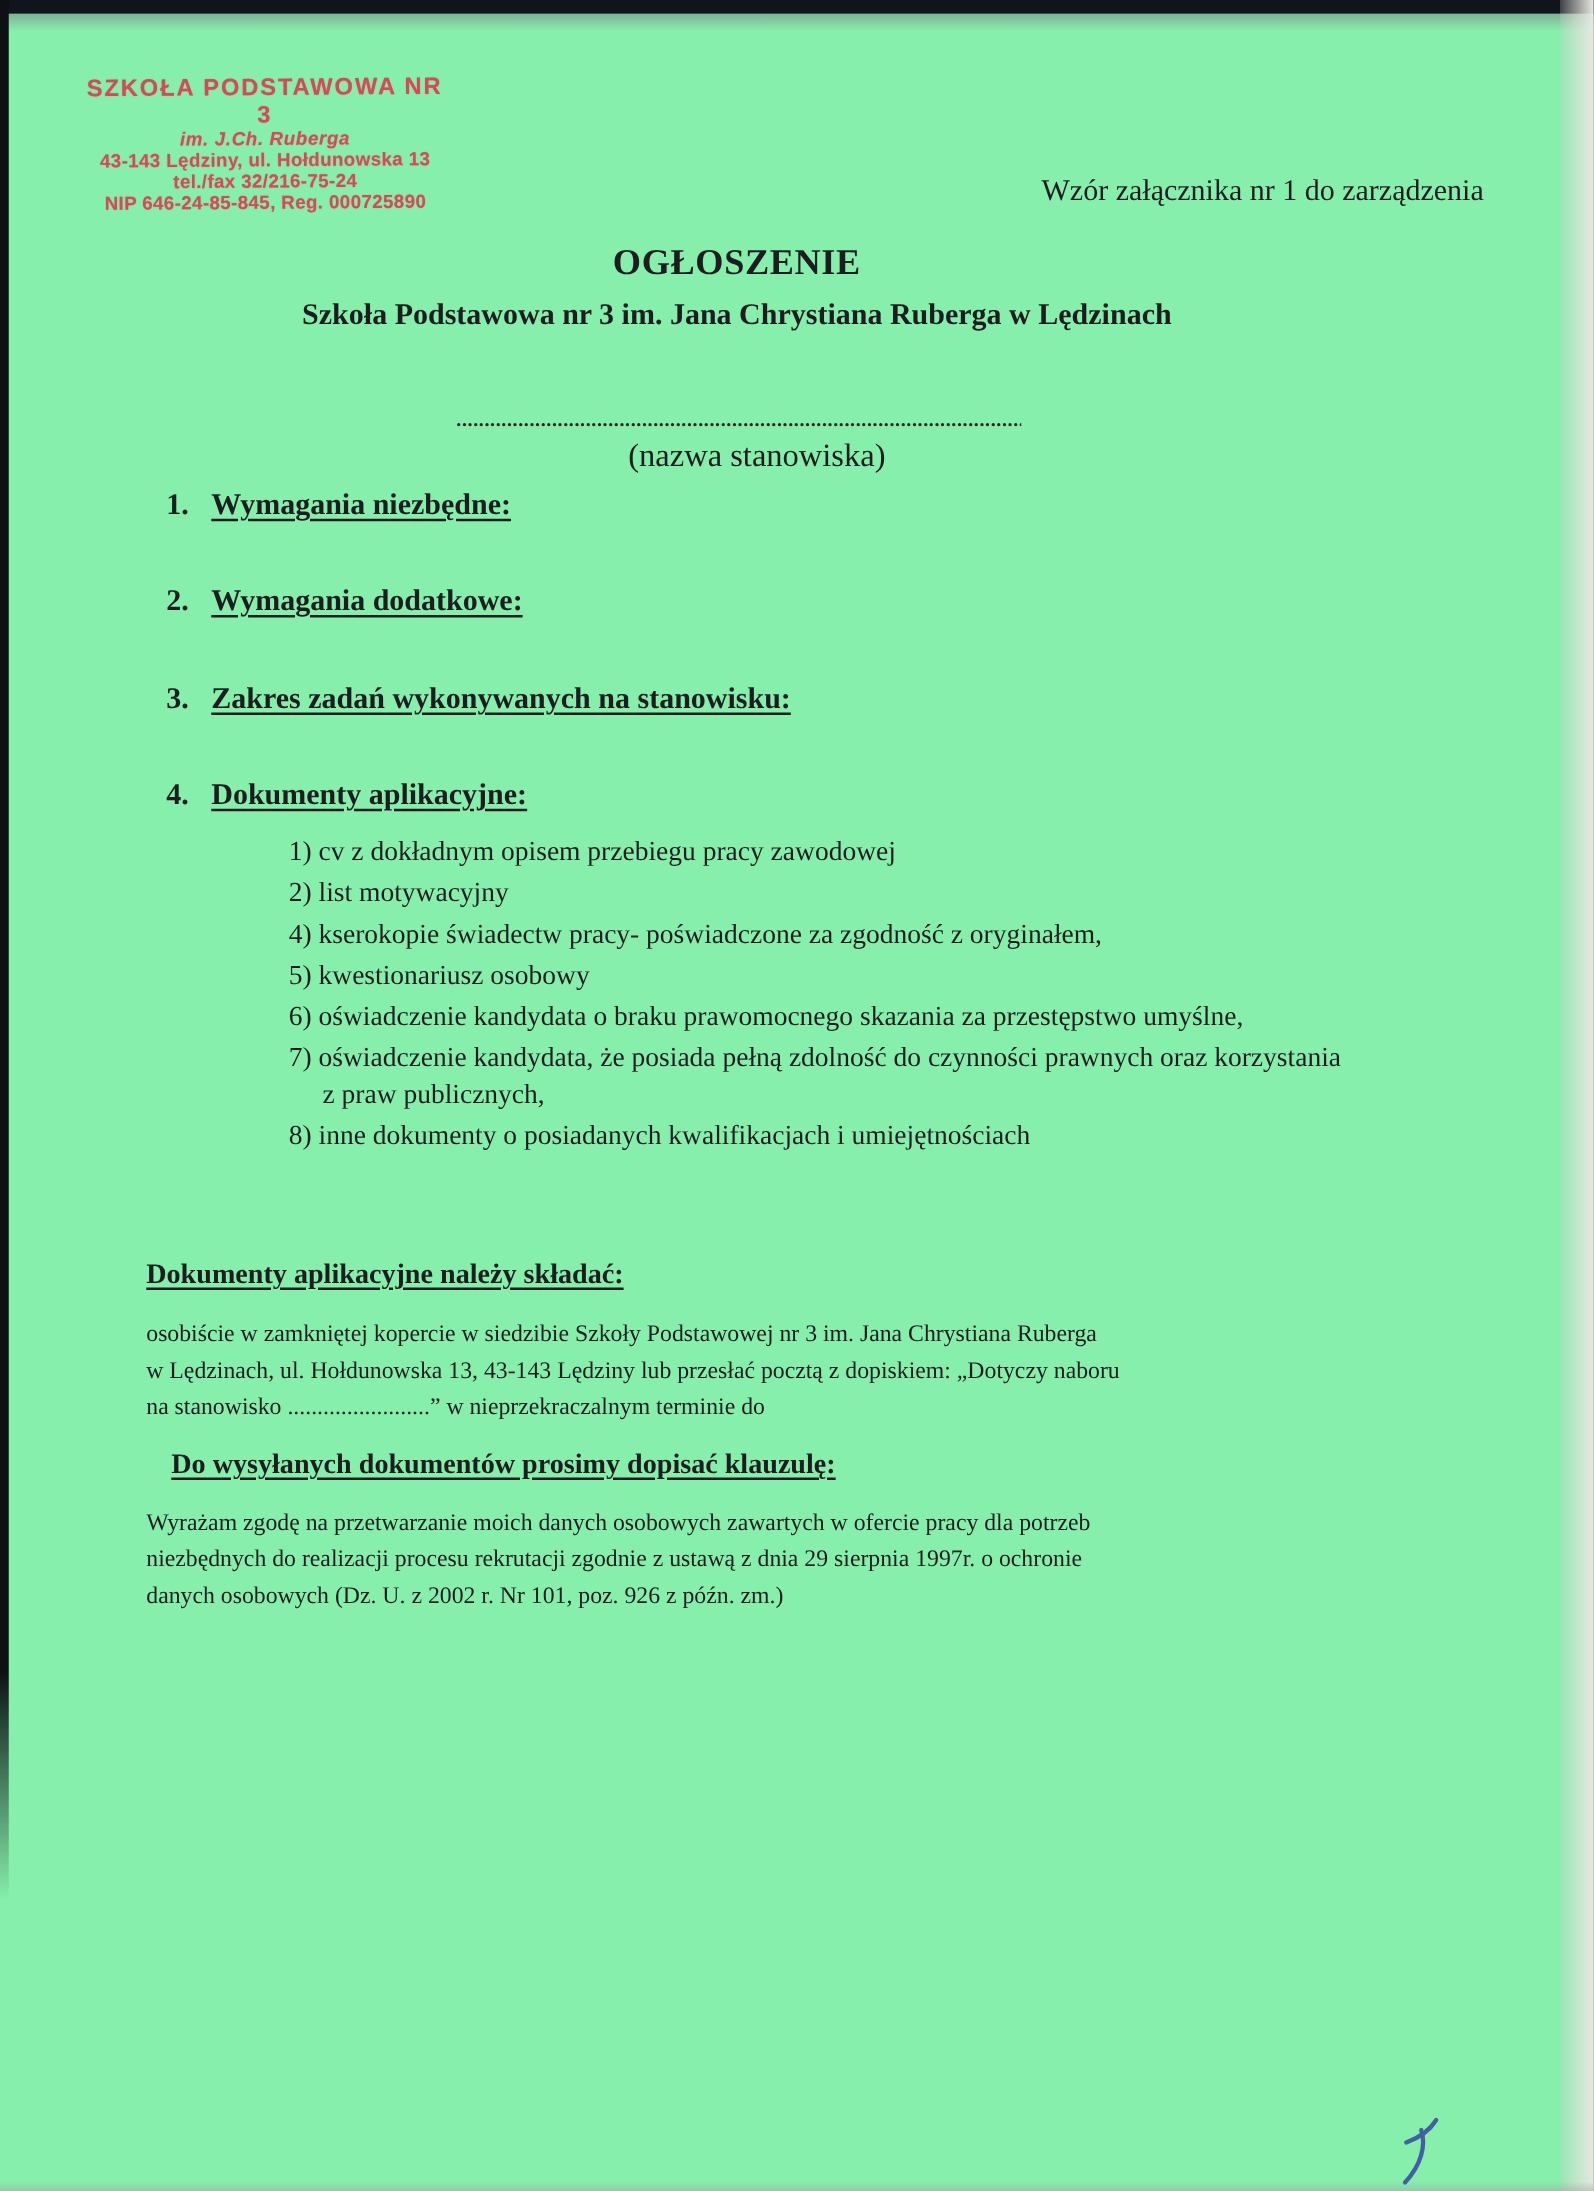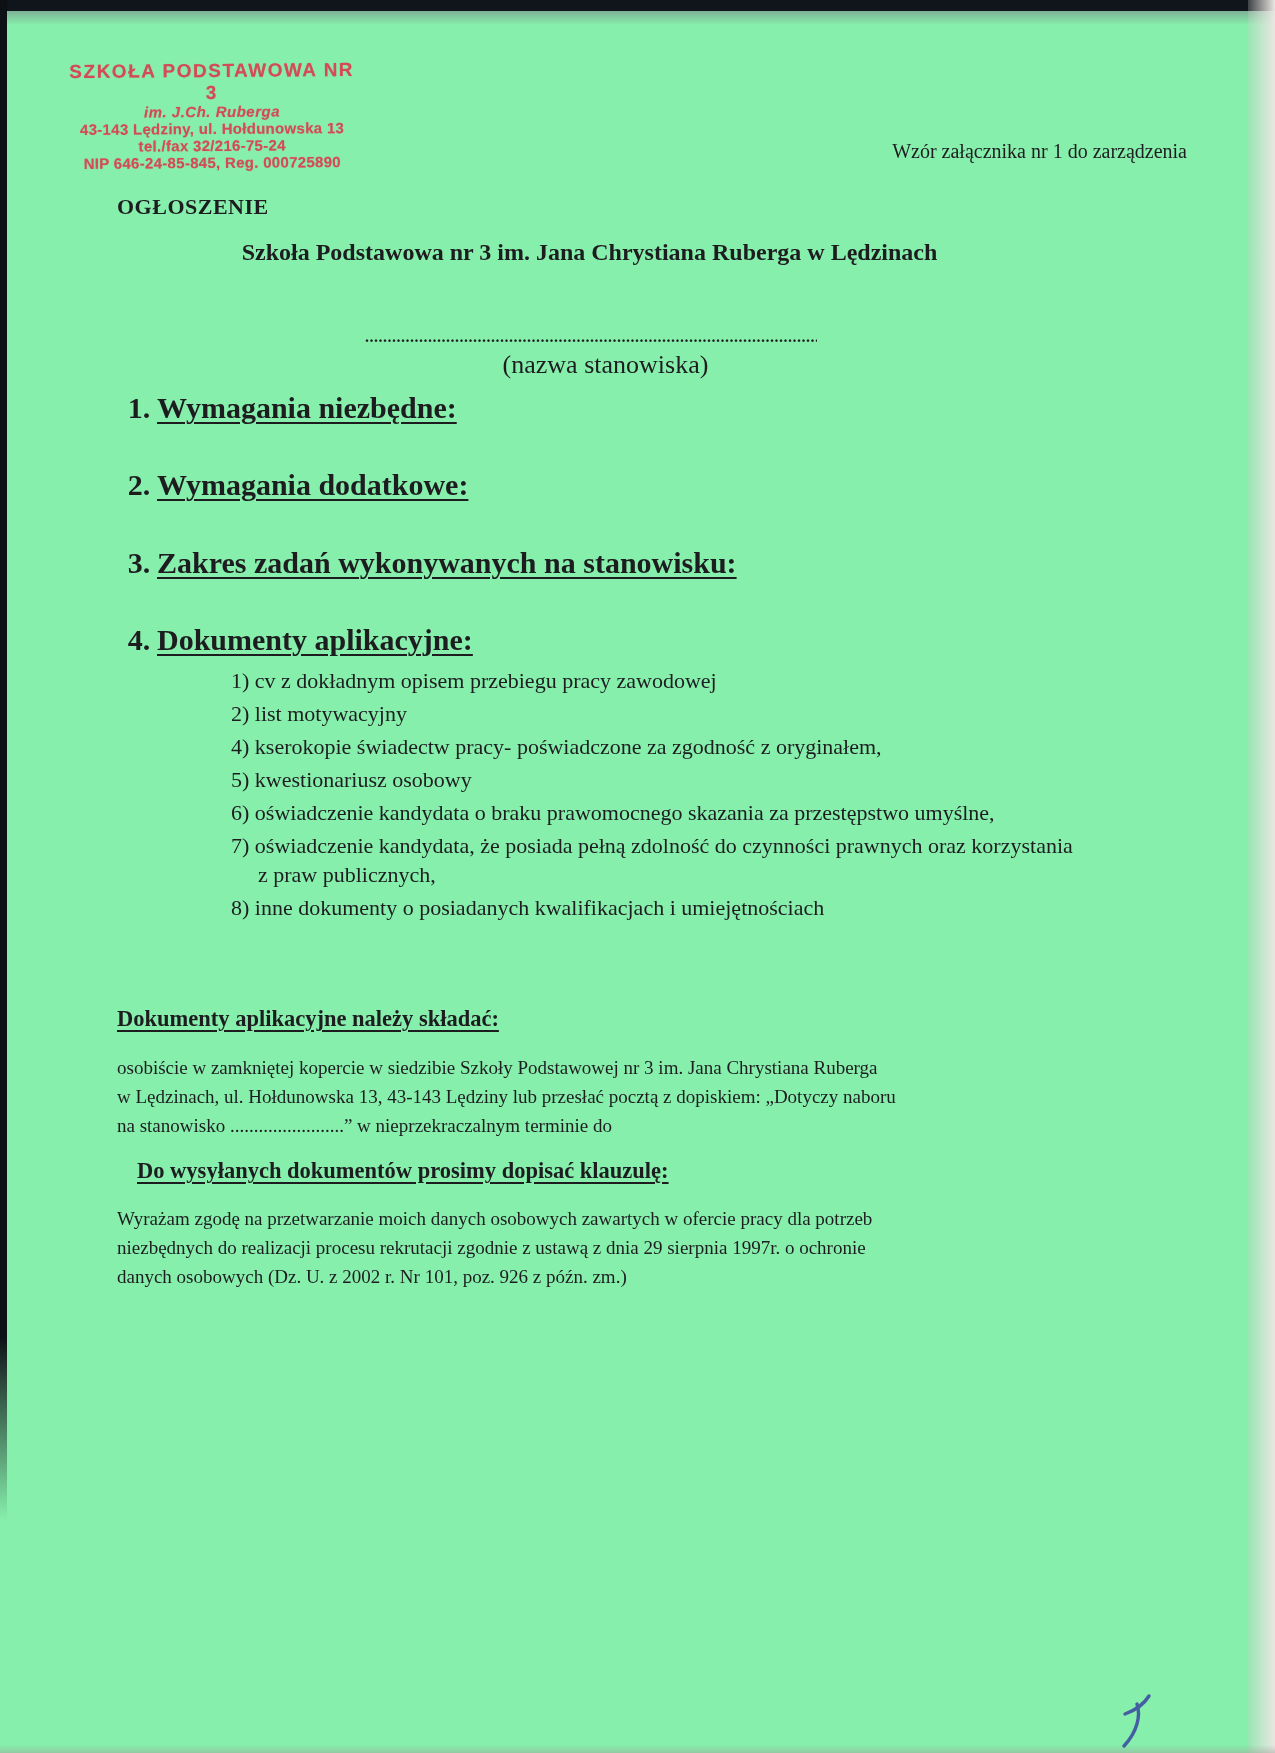--- a/index.html
+++ b/index.html
@@ -25,32 +25,32 @@
     position:absolute; left:62px; top:60px; width:300px; text-align:center;
     font-family:"Liberation Sans","DejaVu Sans",sans-serif; font-weight:bold;
     transform:rotate(-0.4deg); opacity:.95;
   }
   .stamp div { text-shadow:0 0 1px rgba(221,74,90,.55); }
   .stamp-l1 { font-size:19px; line-height:22px; letter-spacing:1.5px; }
   .stamp-l2 { font-size:15px; line-height:16px; font-style:italic; letter-spacing:.5px; }
   .stamp-l3, .stamp-l4, .stamp-l5 { font-size:15px; line-height:17px; letter-spacing:.3px; }
 
   
-  .attachment-note { position:absolute; top:140px; right:88px; font-size:20px; }
+  .attachment-note { position:absolute; top:140px; right:88px; font-size:24px; }
   .content { position:absolute; left:117px; top:0; width:945px; height:100%; }
-  .doc-title { position:absolute; top:194px; left:0; width:100%; text-align:left;
-    font-size:22px; font-weight:bold; letter-spacing:.5px; }
+  .doc-title { position:absolute; top:194px; left:0; width:100%; text-align:center;
+    font-size:29px; font-weight:bold; letter-spacing:.5px; }
   .doc-subtitle { position:absolute; top:236px; left:0; width:100%; text-align:center;
     font-size:24px; font-weight:bold; line-height:33px; }
   .name-blank { position:absolute; top:328px; left:248px; width:452px; height:20px;
     overflow:hidden; white-space:nowrap; font-size:16px; letter-spacing:.5px; font-weight:bold; }
   .name-caption { position:absolute; top:350px; left:16px; width:100%; text-align:center; font-size:26px; }
 
   
-  .sec { position:absolute; left:4px; font-size:30px; font-weight:bold;text-align:center; }
+  .sec { position:absolute; left:16px; font-size:24px; font-weight:bold; }
   .sec .num { display:inline-block; width:36px; }
   .sec .ttl { text-decoration:underline; text-decoration-thickness:2px; text-underline-offset:4px; }
   .sec1 { top:391px; } .sec2 { top:468px; } .sec3 { top:546px; } .sec4 { top:623px; }
 
   
   .doc-list { position:absolute; left:66px; top:666px; width:880px; font-size:22px;margin-left:48px; }
   .doc-item { white-space:pre-line; padding-left:27px; text-indent:-27px;
     line-height:29px; margin-bottom:4px; }
 
   

